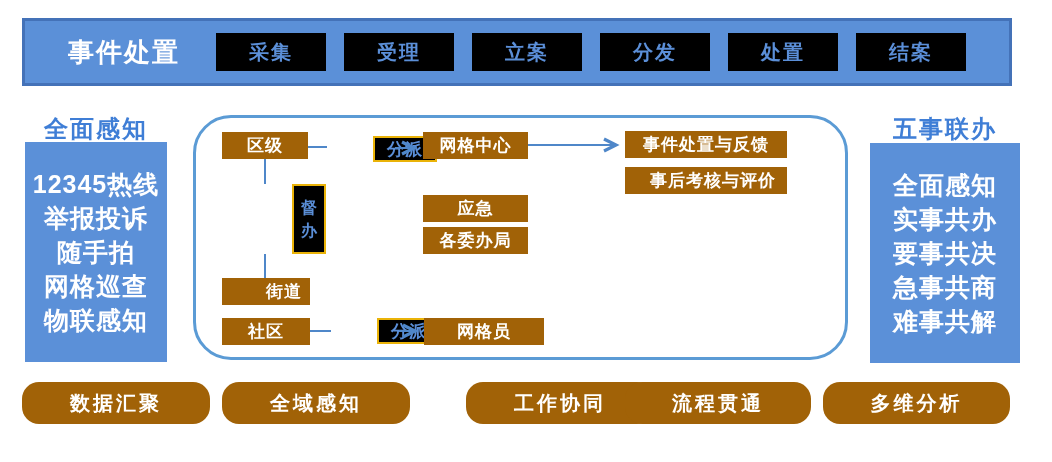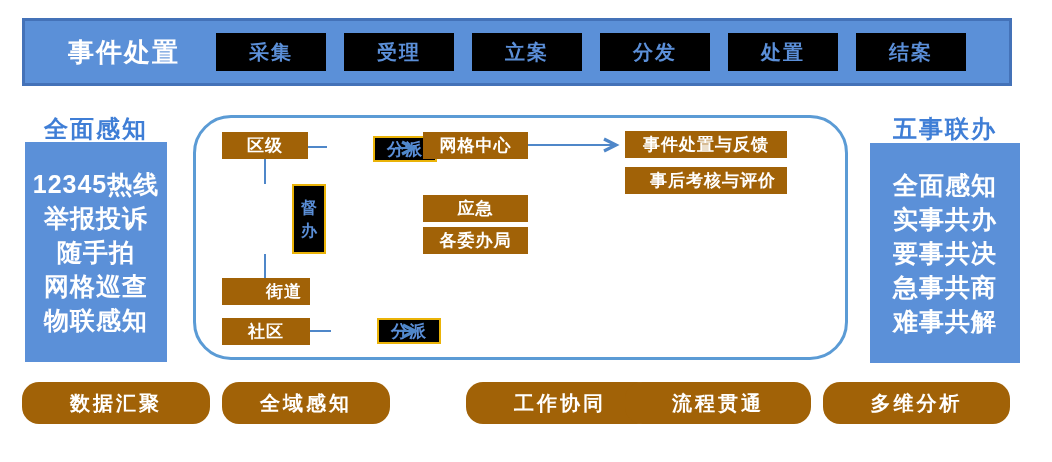--- a/index.html
+++ b/index.html
@@ -78,35 +78,36 @@
   <div class="abs whitebox fbox" style="left:329px;top:136px;width:64px;height:26px;">分派</div>
   <div class="abs bluebox fbox" style="left:423px;top:132px;width:105px;height:27px;">网格中心</div>
   <div class="abs bluebox fbox" style="left:423px;top:195px;width:105px;height:27px;">应急</div>
   <div class="abs bluebox fbox" style="left:423px;top:227px;width:105px;height:27px;">各委办局</div>
   <div class="abs bluebox fbox" style="left:625px;top:131px;width:162px;height:27px;">事件处置与反馈</div>
   <div class="abs bluebox fbox" style="left:625px;top:167px;width:162px;height:27px;padding-left:14px;">事后考核与评价</div>
   <div class="abs whitebox vtext" style="left:248px;top:184px;width:34px;height:70px;">督办</div>
   <div class="abs bluebox fbox" style="left:222px;top:278px;width:88px;height:27px;padding-left:36px;">街道</div>
   <div class="abs bluebox fbox" style="left:222px;top:318px;width:88px;height:27px;">社区</div>
   <div class="abs whitebox fbox" style="left:333px;top:318px;width:64px;height:26px;">分派</div>
+  <div class="abs bluebox fbox" style="left:424px;top:318px;width:120px;height:27px;">网格员</div>
 
   <svg width="1052" height="462">
     <defs>
       <marker id="arrow" markerWidth="10" markerHeight="10" refX="7" refY="4" orient="auto">
         <polyline points="1,1 7,4 1,7" fill="none" stroke="#4f87c9" stroke-width="1.6"></polyline>
       </marker>
     </defs>
     <line x1="308" y1="147" x2="327" y2="147" stroke="#4f87c9" stroke-width="2"></line>
     <line x1="395" y1="148" x2="414" y2="148" stroke="#4f87c9" stroke-width="2" marker-end="url(#arrow)"></line>
     <line x1="528" y1="145" x2="616" y2="145" stroke="#4f87c9" stroke-width="2" marker-end="url(#arrow)"></line>
     <line x1="265" y1="159" x2="265" y2="184" stroke="#4f87c9" stroke-width="2"></line>
     <line x1="265" y1="254" x2="265" y2="278" stroke="#4f87c9" stroke-width="2"></line>
     <line x1="310" y1="331" x2="331" y2="331" stroke="#4f87c9" stroke-width="2"></line>
     <line x1="399" y1="331" x2="415" y2="331" stroke="#4f87c9" stroke-width="2" marker-end="url(#arrow)"></line>
   </svg>
 
   <div class="abs bluebox bottom-box" style="left:22px;top:382px;width:188px;height:42px;">数据汇聚</div>
-  <div class="abs bluebox bottom-box" style="left:222px;top:382px;width:168px;height:42px;">全域感知</div>
+  <div class="abs bluebox bottom-box" style="left:222px;top:382px;width:188px;height:42px;">全域感知</div>
   <div class="abs bluebox bottom-box" style="left:422px;top:382px;width:188px;height:42px;margin-left:44px;">工作协同</div>
   <div class="abs bluebox bottom-box" style="left:625px;top:382px;width:186px;height:42px;">流程贯通</div>
   <div class="abs bluebox bottom-box" style="left:823px;top:382px;width:187px;height:42px;">多维分析</div>
 
 </div>
 
 </body></html>

